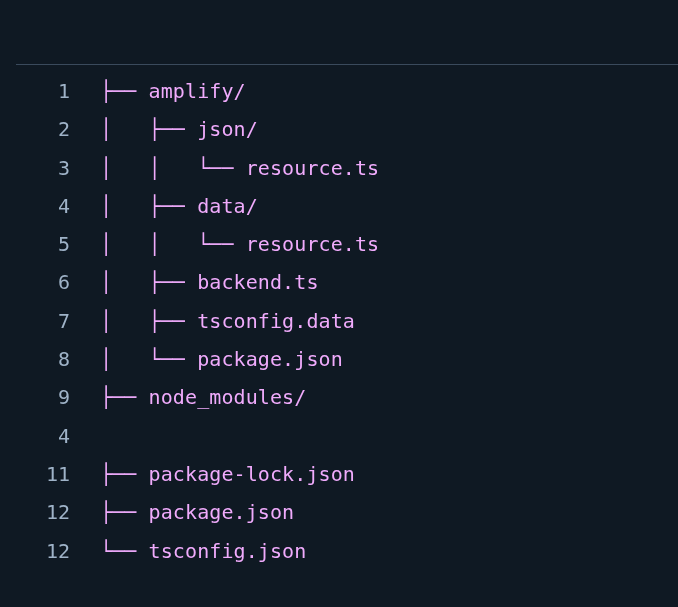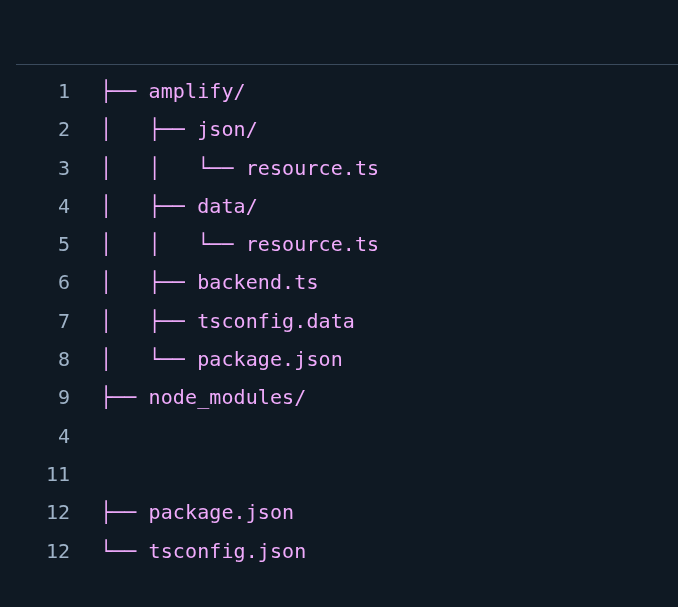--- a/index.html
+++ b/index.html
@@ -133,20 +133,21 @@
       <span class="line-number">9</span>
       <span class="line-content">├── node_modules/</span>
     </div>
 
     <div class="code-line">
       <span class="line-number">4</span>
     </div>
 
     <div class="code-line">
       <span class="line-number">11</span>
+      <span class="line-content">├── package-lock.json</span>
     </div>
 
     <div class="code-line">
       <span class="line-number">12</span>
       <span class="line-content">├── package.json</span>
     </div>
 
     <div class="code-line">
       <span class="line-number">12</span>
       <span class="line-content">└── tsconfig.json</span>

